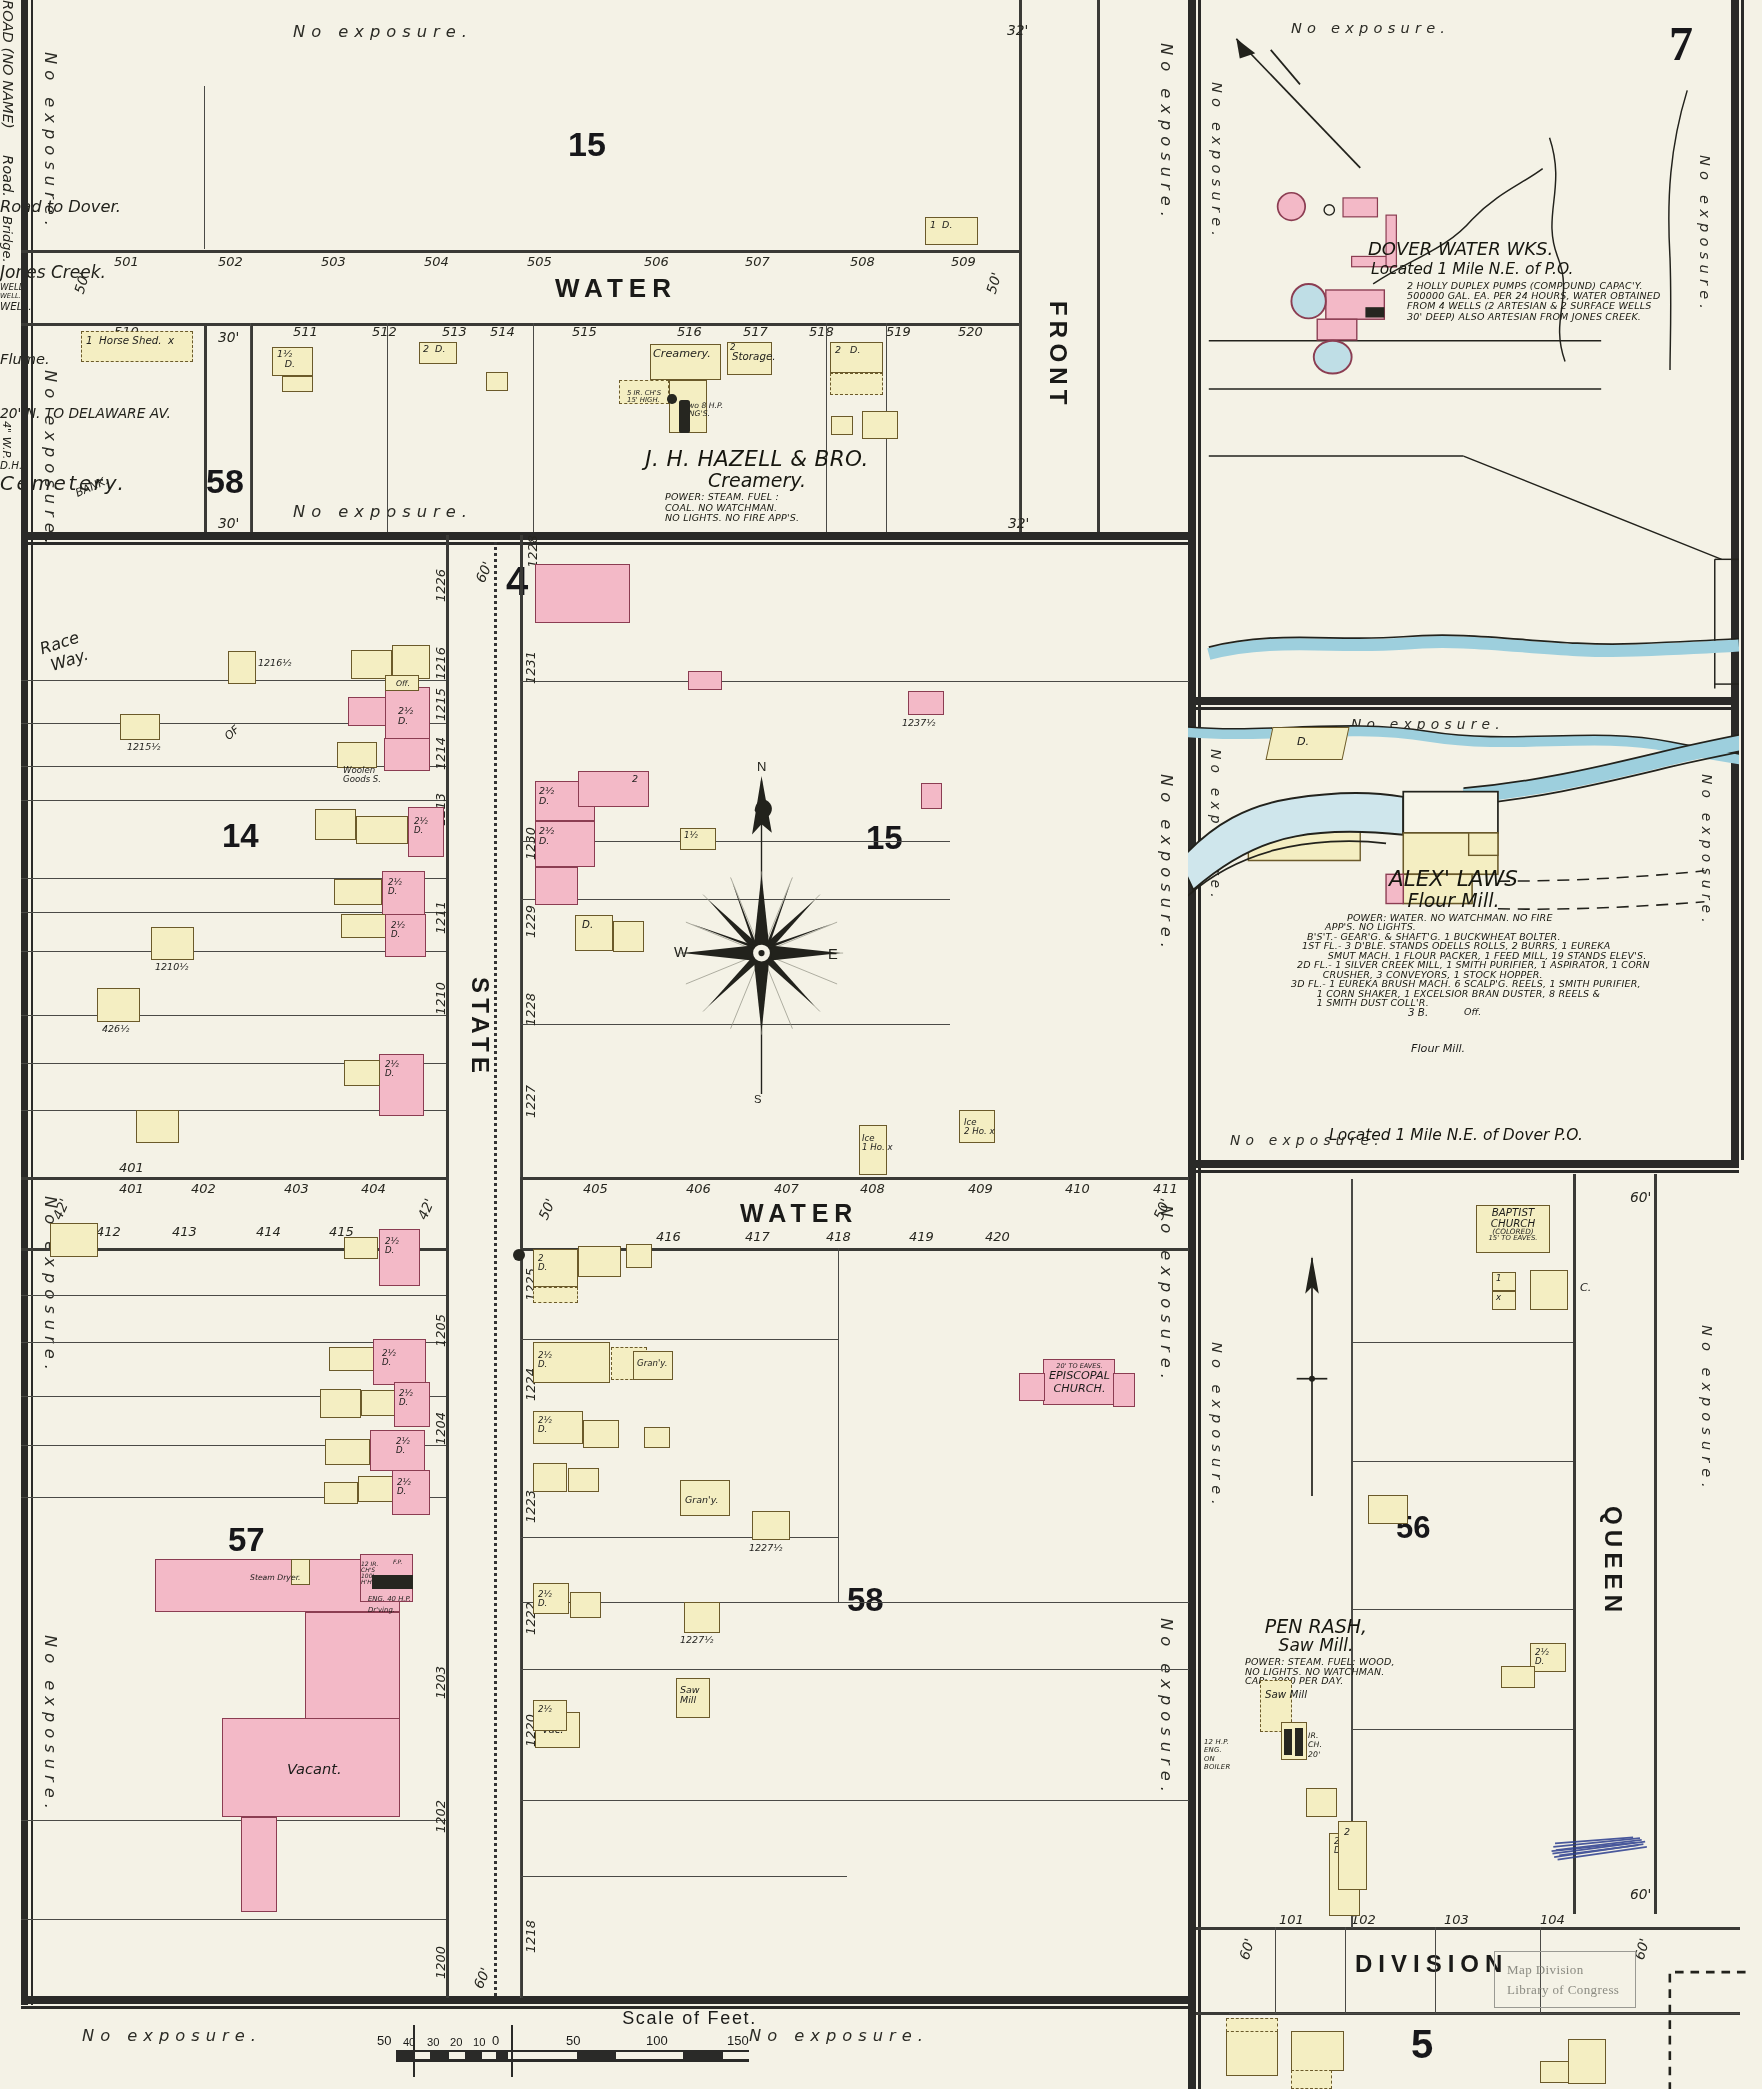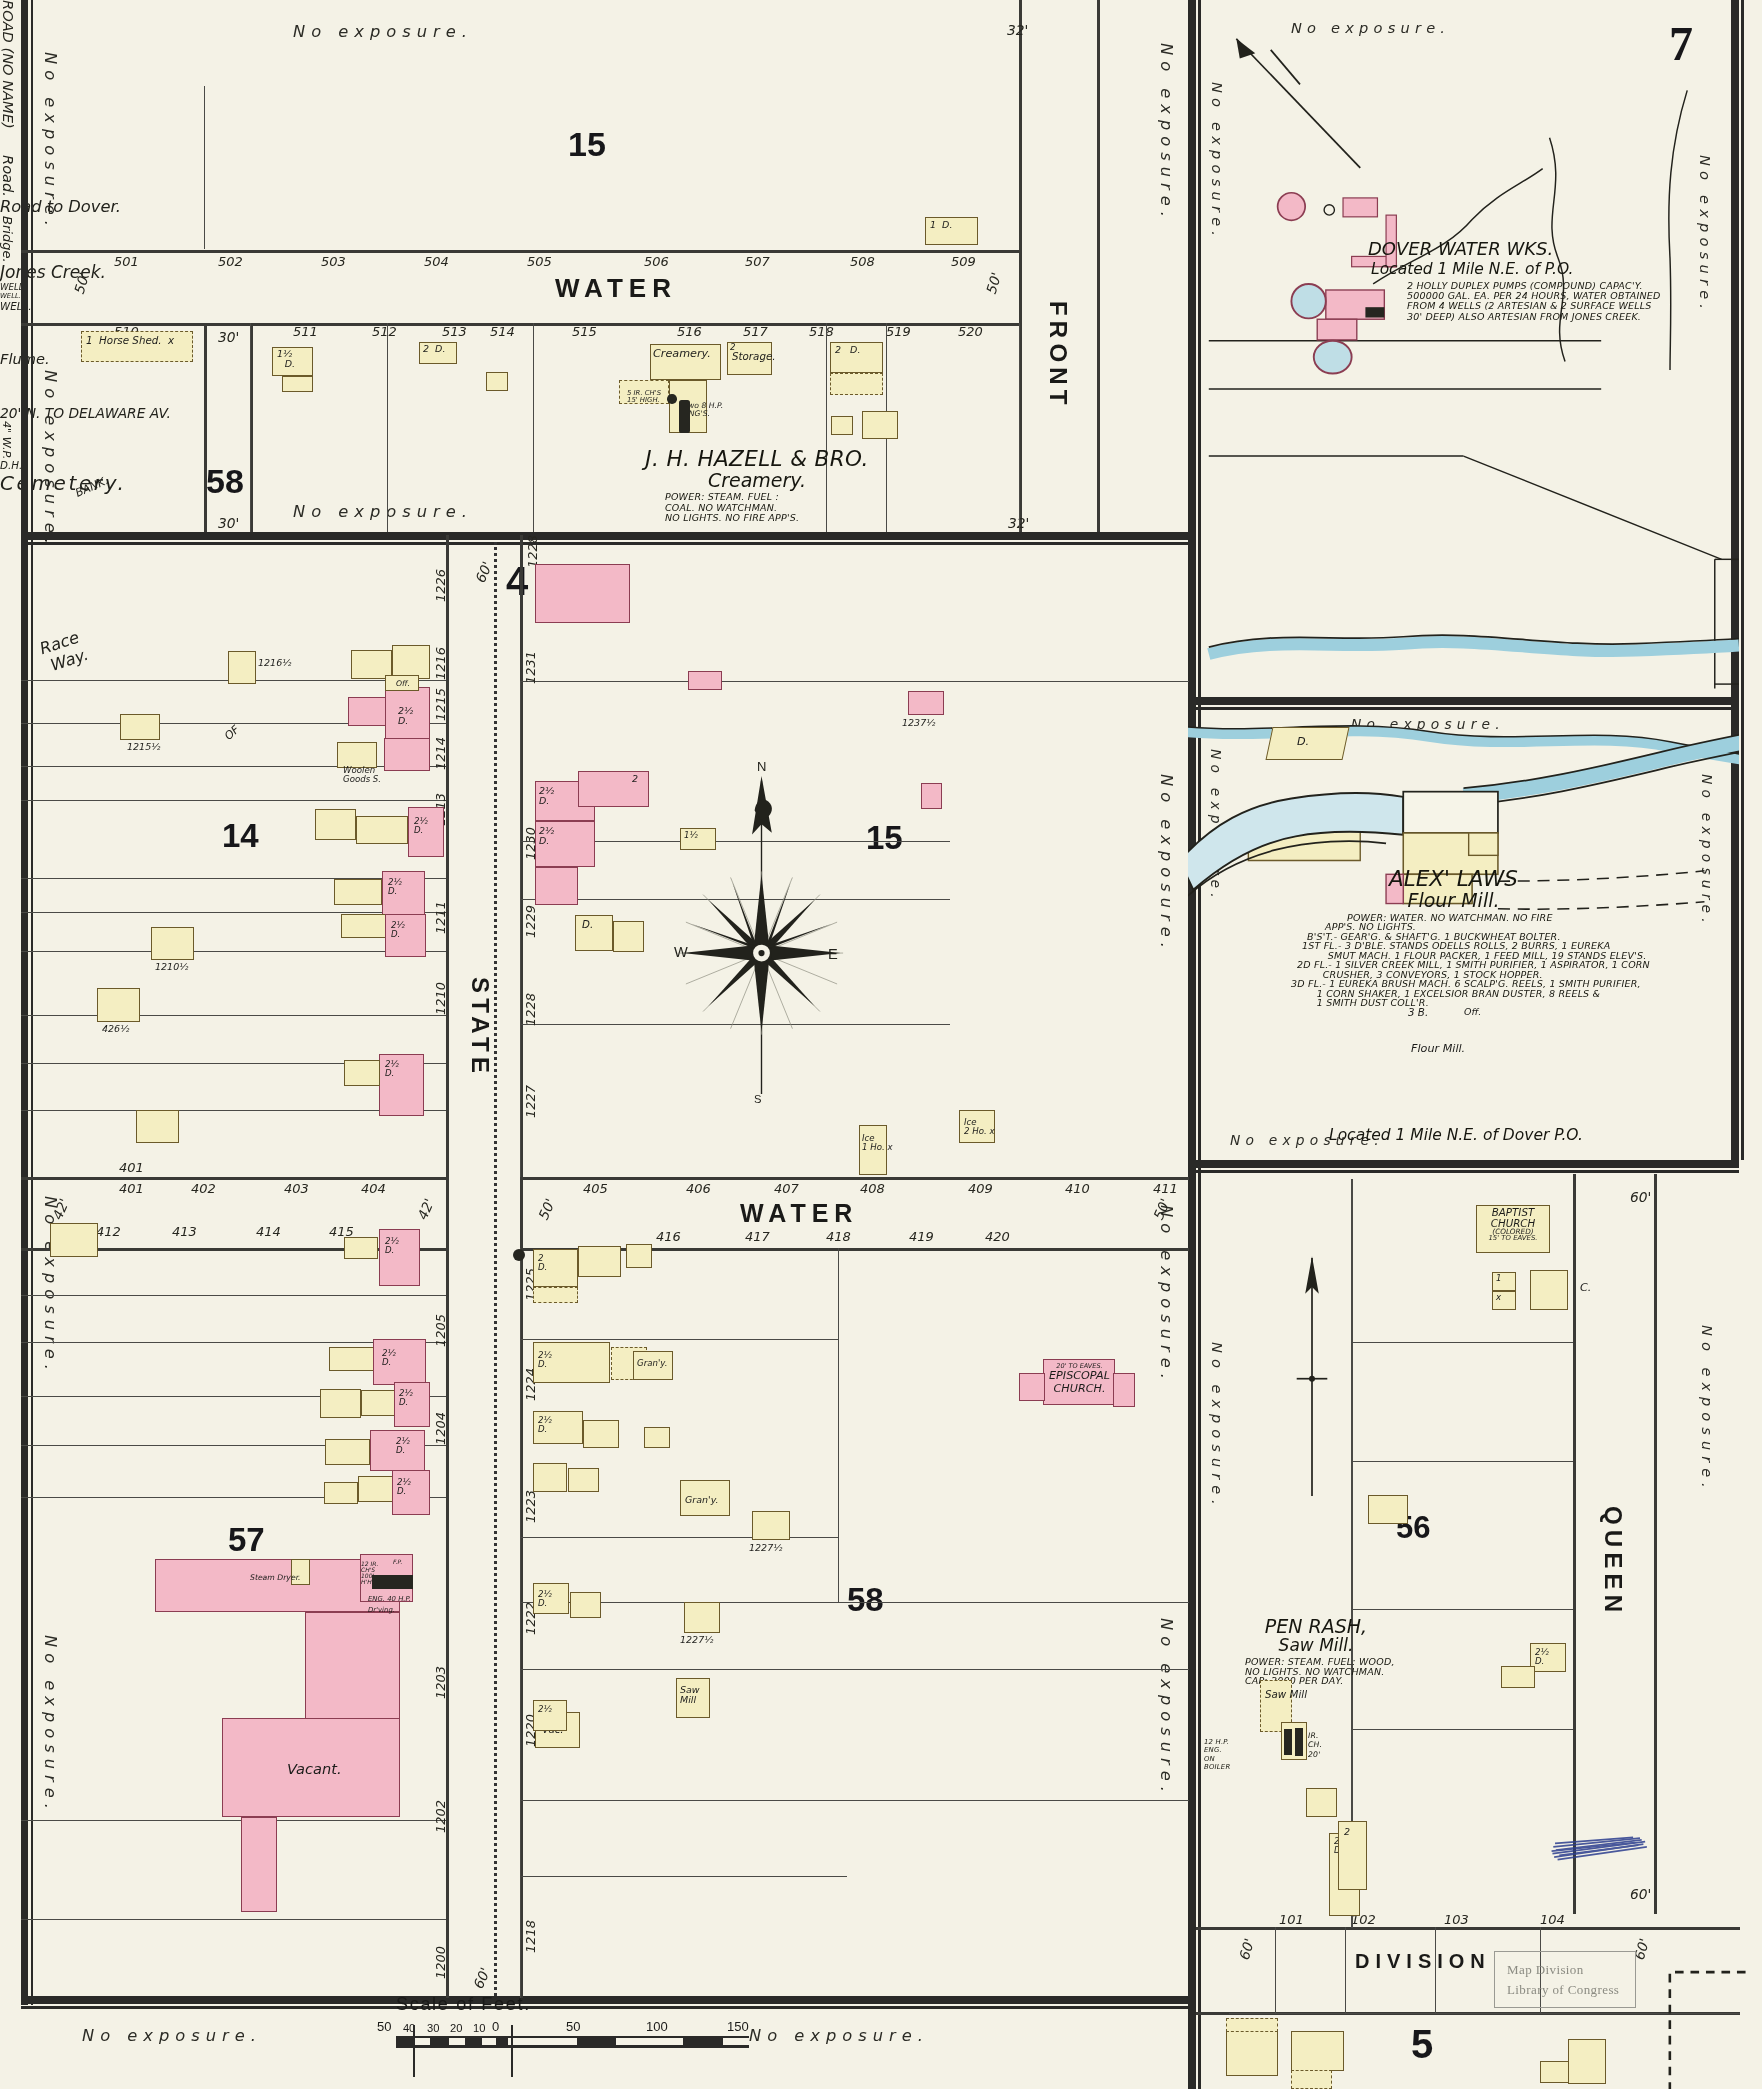--- a/index.html
+++ b/index.html
@@ -67,21 +67,21 @@
 
   
   #locstamp{position:absolute;border:1.3px solid #9a9a93;color:#8b8b82;
      font-family:"Liberation Serif",serif;font-size:13px;
      display:flex;flex-direction:column;justify-content:center;
      padding:5.2px 12px;line-height:1.5;letter-spacing:0.4px;}
 
   
   #scalewrap{position:absolute;}
   #scalewrap .lab{font-family:"Liberation Sans",sans-serif;font-size:18px;
-      letter-spacing:1.7px;color:#1a1a18;text-align:left;}
+      letter-spacing:1.7px;color:#1a1a18;text-align:right;margin-top:14px;}
   .sbar{position:relative;height:12px;background:#2a2a28;}
   .sbar i{position:absolute;top:2.6px;height:6.9px;background:#f4f2e6;display:block;}
   .stick{position:absolute;font-family:"Liberation Sans",sans-serif;font-size:13px;color:#1a1a18;}
 
   
   #pageno{position:absolute;font-family:"Liberation Serif",serif;font-weight:700;
      font-size:48px;color:#17171a;}
 </style>
 </head>
 <body>
@@ -312,21 +312,21 @@
   <div class="hand" style="left:1385px;top:1180px;font-size:13.8px;color:#22221c;">20' N. TO DELAWARE AV.</div>
   <div class="noexp v" style="left:1209px;top:1342px;font-size:14.6px;letter-spacing:6px;">No    exposure.</div>
   <div class="noexp v" style="left:1699px;top:1325px;font-size:14.6px;letter-spacing:6px;">No    exposure.</div>
 
   <div class="street-edge-v" style="left:1573px;top:1174px;height:740px;"></div>
   <div class="street-edge-v" style="left:1654px;top:1174px;height:740px;"></div>
   <div class="street-name vert" style="left:1599px;top:1506px;font-size:24px;letter-spacing:5.2px;">QUEEN</div>
 
   <div class="street-edge" style="left:1196px;top:1927px;width:544px;"></div>
   <div class="street-edge" style="left:1196px;top:2012px;width:544px;"></div>
-  <div class="street-name" style="left:1355px;top:1950px;font-size:20px;">DIVISION</div>
+  <div class="street-name" style="left:1355px;top:1950px;font-size:24px;">DIVISION</div>
 
   <div class="blocknum" style="left:1396px;top:1510px;font-size:31px;">56</div>
   <div class="blocknum" style="left:1411px;top:2022px;font-size:40px;">5</div>
 
   <div class="lotnum" style="left:1279px;top:1912px;">101</div>
   <div class="lotnum" style="left:1351px;top:1912px;">102</div>
   <div class="lotnum" style="left:1444px;top:1912px;">103</div>
   <div class="lotnum" style="left:1540px;top:1912px;">104</div>
   <div class="dim" style="left:1236px;top:1941px;transform:rotate(-72deg);">60'</div>
   <div class="dim" style="left:1631px;top:1941px;transform:rotate(-72deg);">60'</div>

